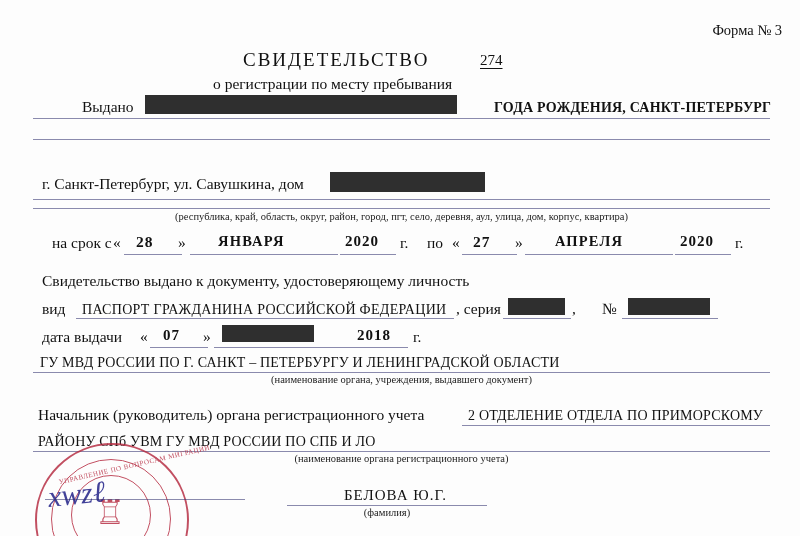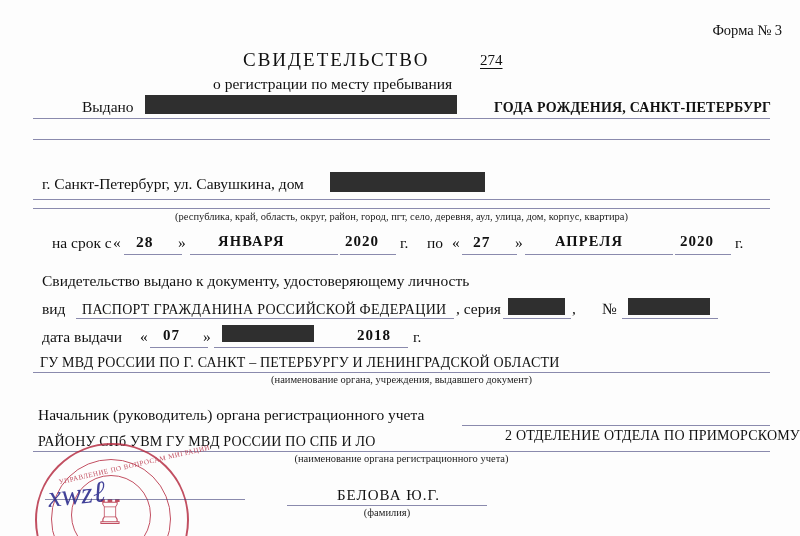--- a/index.html
+++ b/index.html
@@ -210,35 +210,35 @@
   <div class="txt body-line" style="left:413px;top:328px;">г.</div>
   <div class="rule" style="left:150px;top:347px;width:58px;"></div>
   <div class="rule" style="left:214px;top:347px;width:138px;"></div>
   <div class="rule" style="left:352px;top:347px;width:56px;"></div>
 
   <div class="txt small-caps-line" style="left:40px;top:355px;letter-spacing:.2px;">ГУ  МВД  РОССИИ  ПО  Г. САНКТ – ПЕТЕРБУРГУ  И  ЛЕНИНГРАДСКОЙ ОБЛАСТИ</div>
   <div class="rule" style="left:33px;top:372px;width:737px;"></div>
   <div class="hint" style="left:33px;top:374px;width:737px;">(наименование органа, учреждения, выдавшего документ)</div>
 
   <div class="txt body-line" style="left:38px;top:406px;">Начальник (руководитель) органа регистрационного учета</div>
-  <div class="txt small-caps-line" style="left:468px;top:428px;letter-spacing:.2px;margin-left:37px;">2 ОТДЕЛЕНИЕ ОТДЕЛА  ПО ПРИМОРСКОМУ</div>
+  <div class="txt small-caps-line" style="left:468px;top:408px;letter-spacing:.2px;">2 ОТДЕЛЕНИЕ ОТДЕЛА  ПО ПРИМОРСКОМУ</div>
   <div class="rule" style="left:462px;top:425px;width:308px;"></div>
   <div class="txt small-caps-line" style="left:38px;top:434px;letter-spacing:.2px;">РАЙОНУ СПб УВМ  ГУ  МВД  РОССИИ  ПО СПБ  И  ЛО</div>
   <div class="rule" style="left:33px;top:451px;width:737px;"></div>
   <div class="hint" style="left:33px;top:453px;width:737px;">(наименование органа регистрационного учета)</div>
 
   <div class="stamp">
     <div class="stamp-inner"></div>
     <div class="stamp-core"></div>
     <div class="stamp-eagle">♖</div>
     <div class="stamp-text" style="left:20px;top:16px;transform:rotate(-13deg);">УПРАВЛЕНИЕ ПО ВОПРОСАМ МИГРАЦИИ</div>
 
   </div>
 
   <div class="signature">xwzℓ</div>
 
   <div class="rule" style="left:45px;top:499px;width:200px;"></div>
 
-  <div class="txt sig-name" style="left:337px;top:487px;">БЕЛОВА Ю.Г.</div>
+  <div class="txt sig-name" style="left:344px;top:487px;">БЕЛОВА Ю.Г.</div>
   <div class="rule" style="left:287px;top:505px;width:200px;"></div>
   <div class="hint" style="left:287px;top:507px;width:200px;">(фамилия)</div>
 
 </div>
 
 </body></html>

